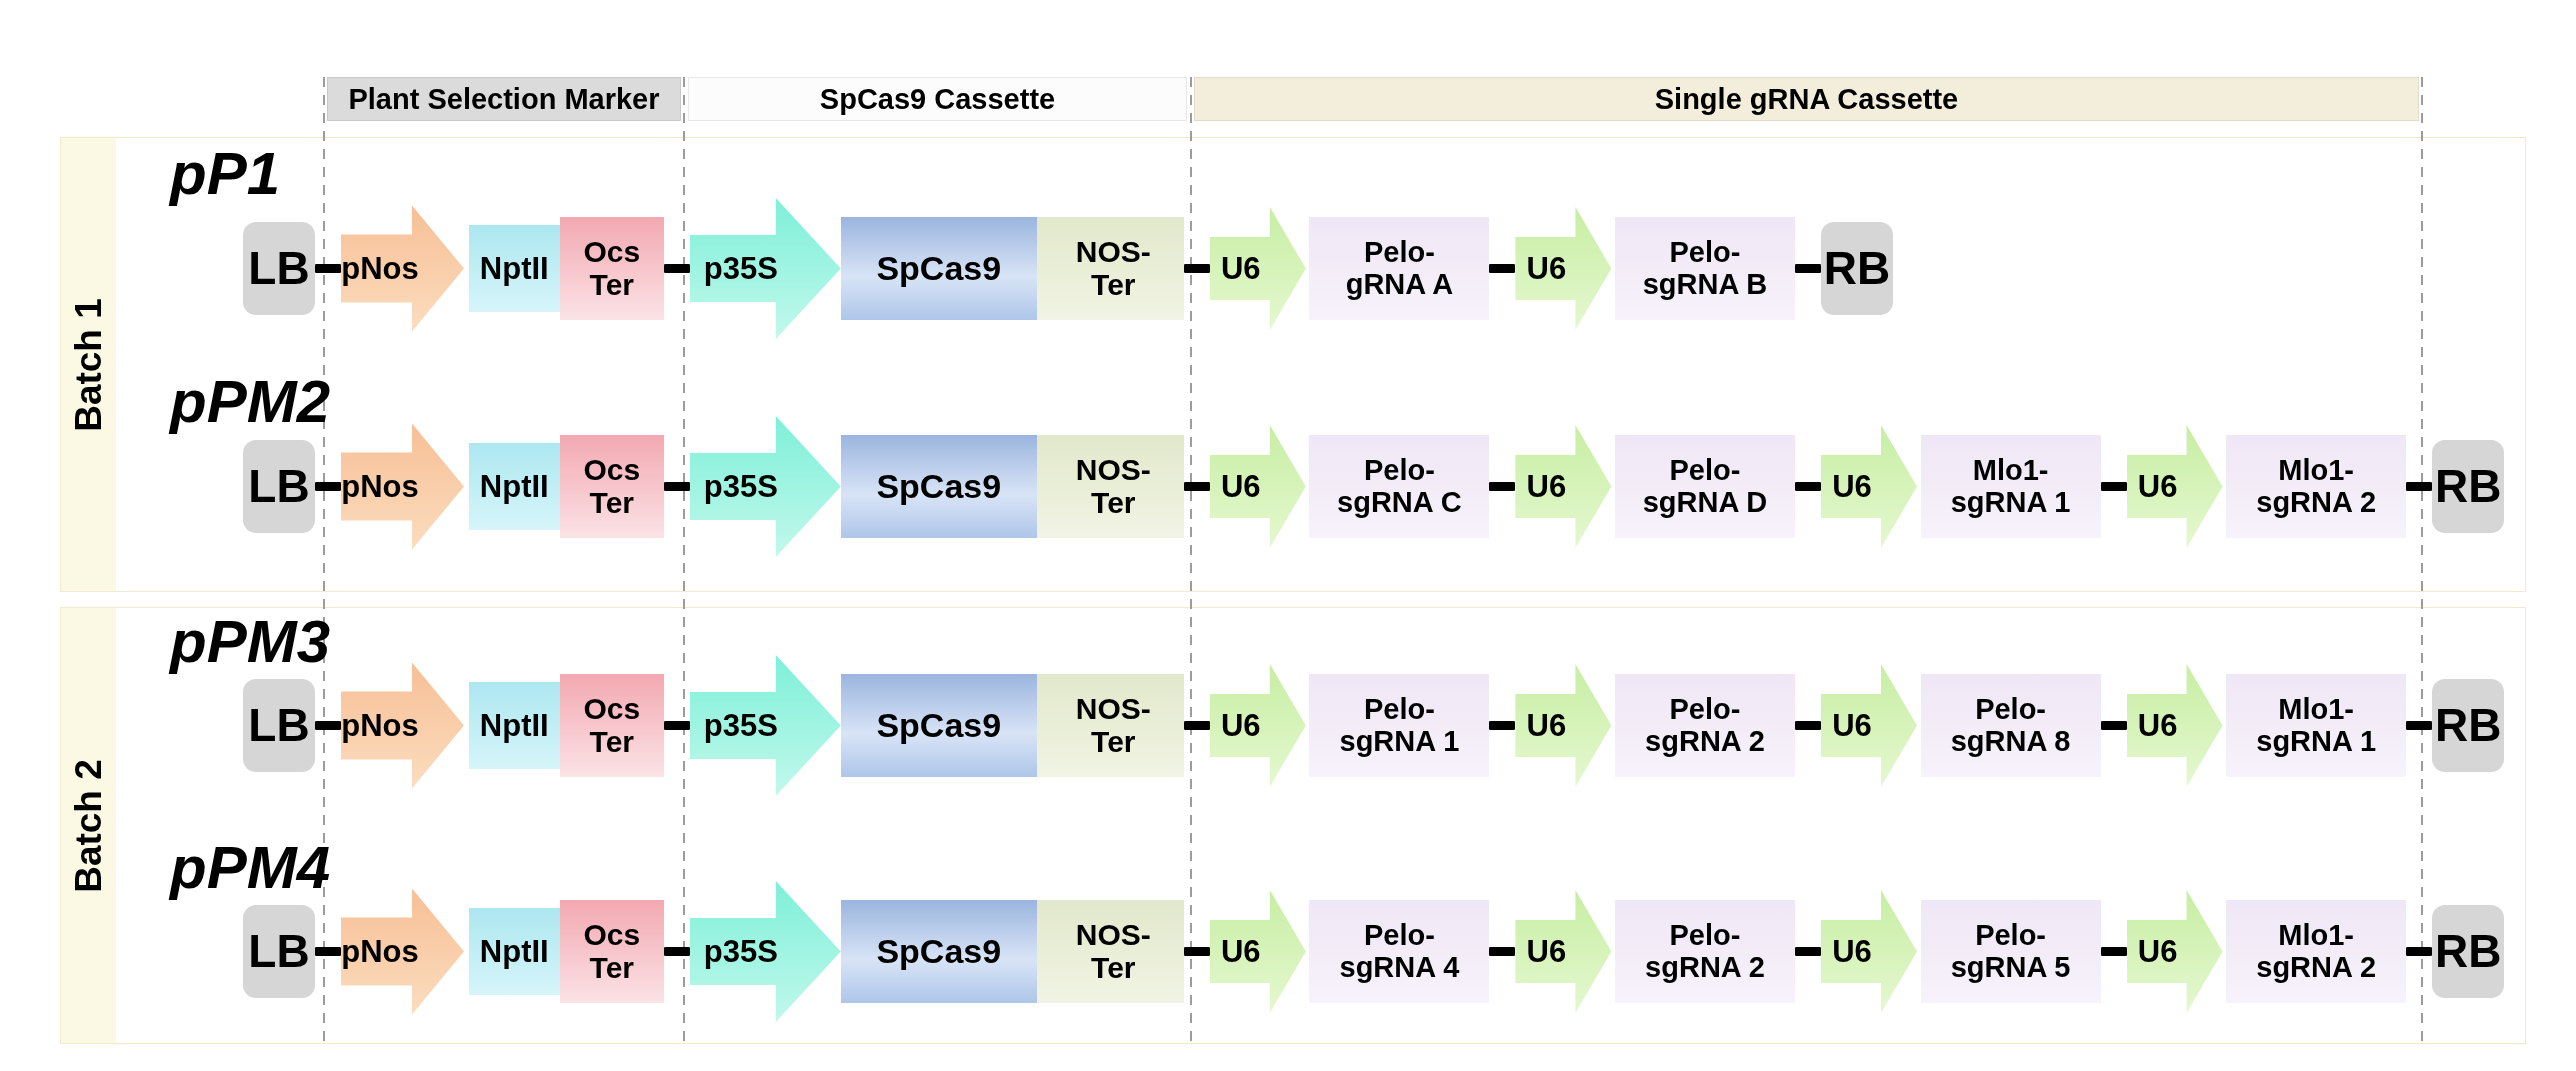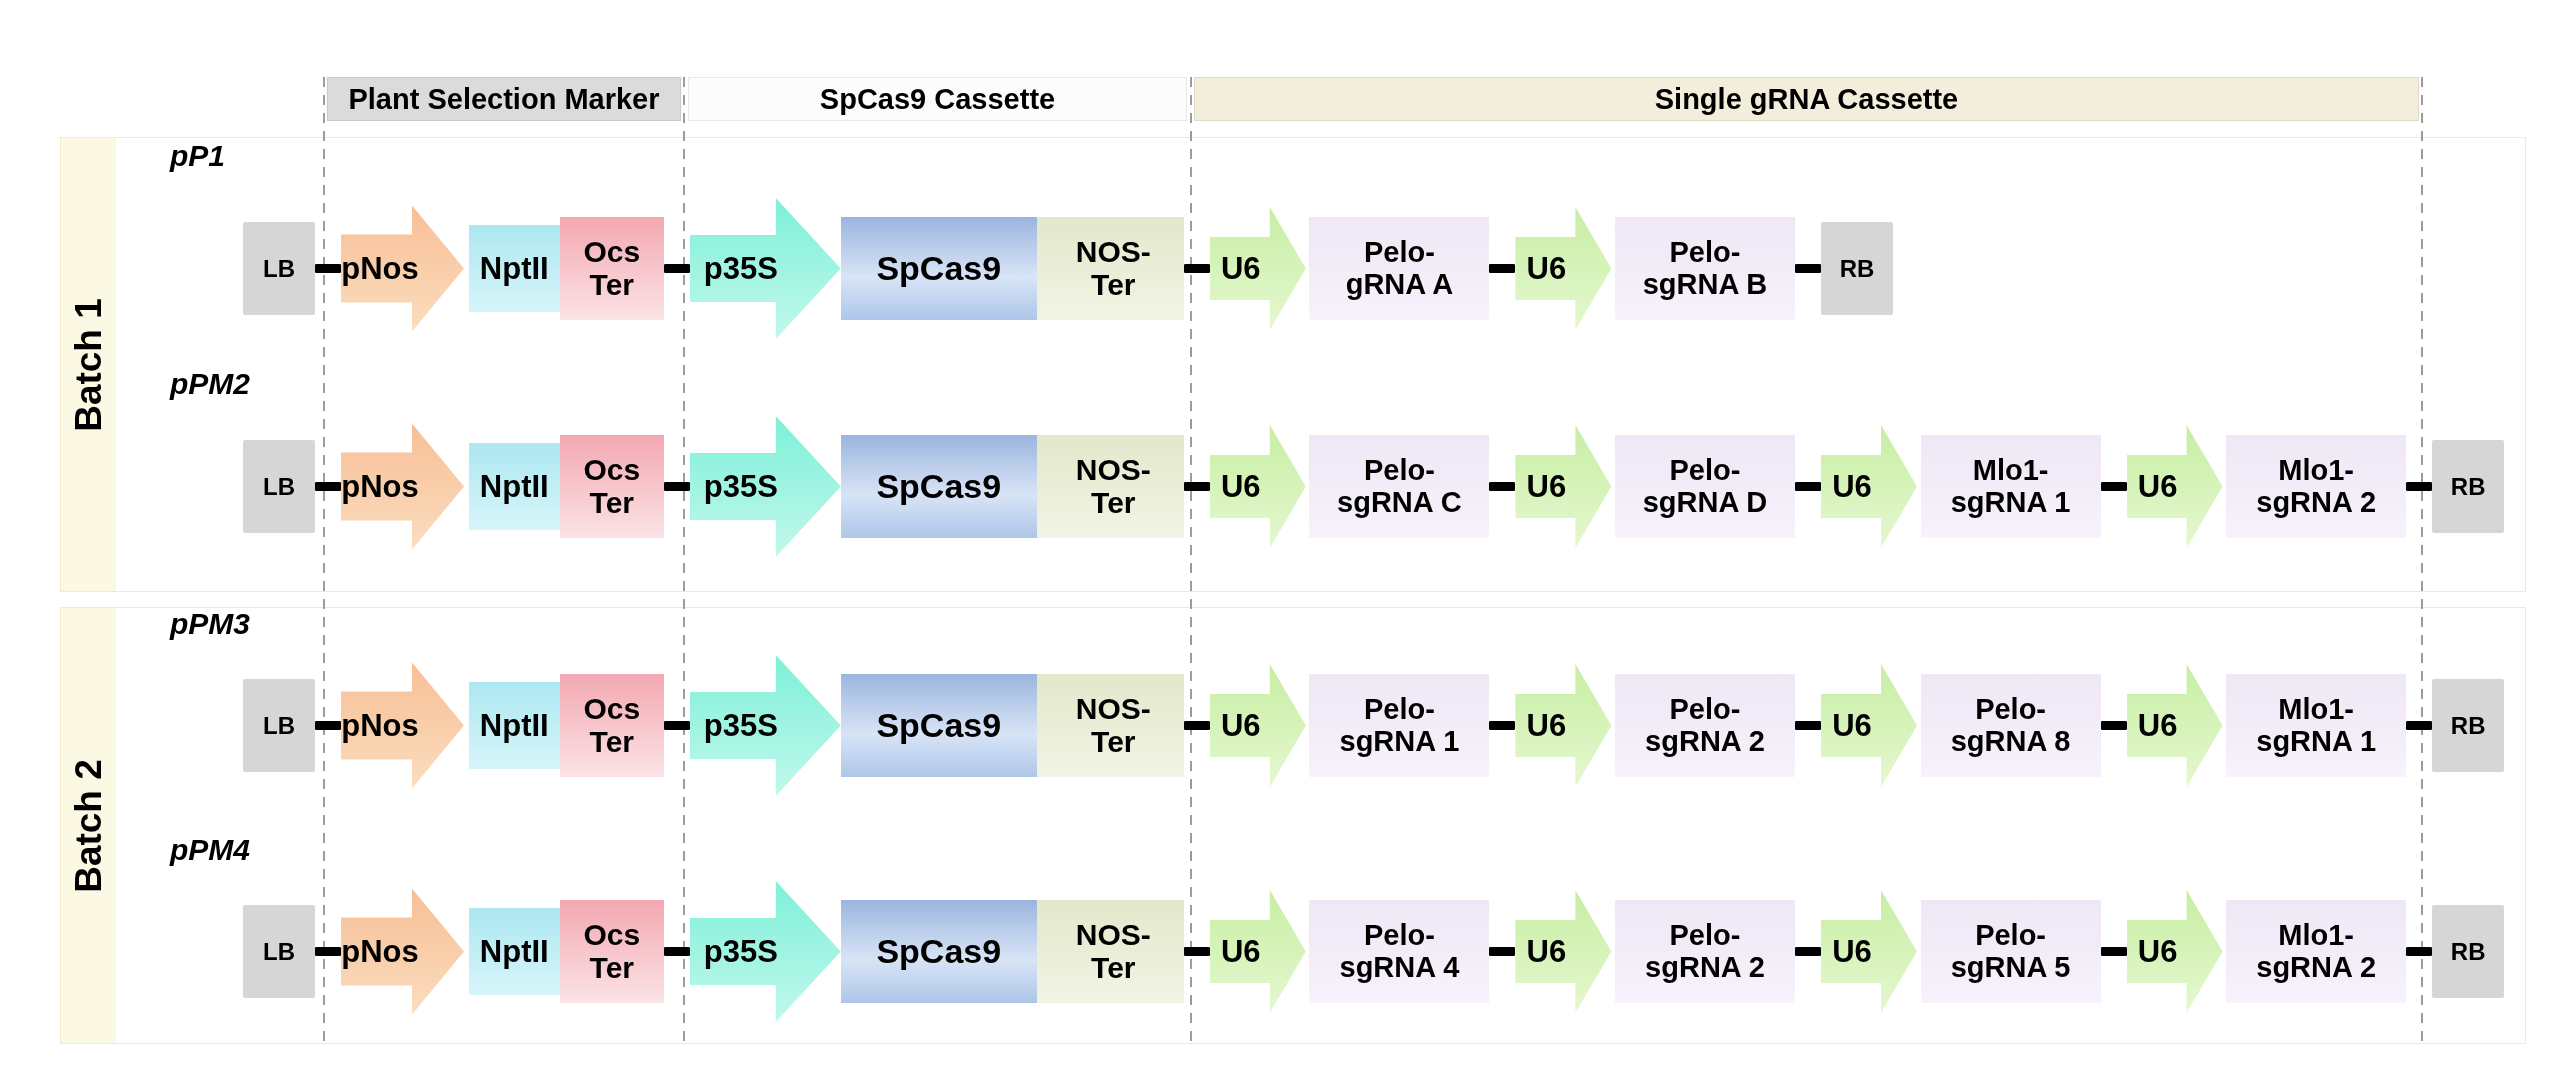--- a/index.html
+++ b/index.html
@@ -15,30 +15,30 @@
     background:repeating-linear-gradient(180deg,var(--dashed-line,#9C9C9C) 0 9.6px,transparent 9.6px 18px);}
 
   
   .hdr{position:absolute;top:77px;height:44px;display:flex;align-items:center;justify-content:center;
     font-size:29px;font-weight:bold;z-index:4;border:0.6px solid rgba(0,0,0,0.08);box-sizing:border-box;}
   #hdr-plant{left:327px;width:354px;background:var(--header-plant-bg,#DBDBDB);}
   #hdr-cas9{left:688px;width:499px;background:var(--header-cas9-bg,#FCFCFC);}
   #hdr-grna{left:1194px;width:1225px;background:var(--header-grna-bg,#F3EEDC);}
 
   
-  .cname{position:absolute;left:170px;font-size:30px;font-weight:bold;font-style:italic;z-index:5;}
+  .cname{position:absolute;left:170px;font-size:60px;font-weight:bold;font-style:italic;z-index:5;}
   #name-0{top:139px;} #name-1{top:367px;} #name-2{top:607px;font-style:italic;} #name-3{top:833px;}
 
   
   .crow{position:absolute;left:243px;height:141px;display:flex;align-items:center;z-index:5;}
   #row-0{top:198px;} #row-1{top:416px;} #row-2{top:655px;} #row-3{top:881px;}
 
   .el{flex:none;display:flex;flex-direction:column;align-items:center;justify-content:center;
     font-weight:bold;text-align:center;line-height:1.08;}
-  .lb,.rb{width:72px;height:93px;border-radius:2px;background:var(--lb-rb,#D6D6D6);font-size:24px;}
+  .lb,.rb{width:72px;height:93px;border-radius:13px;background:var(--lb-rb,#D6D6D6);font-size:46px;}
   .conn{width:26px;height:9px;background:var(--connector,#000);border-radius:1.2px;}
   .nptii{width:91px;height:87px;font-size:31px;
     background:linear-gradient(180deg,var(--nptii-top,#ADE7F0),var(--nptii-bottom,#D6F5FA));}
   .ocster{width:104px;height:103px;font-size:30px;
     background:linear-gradient(180deg,var(--ocster-top,#F3A8B1),var(--ocster-bottom,#FBE3E6));}
   .spcas9{width:196px;height:103px;font-size:34px;
     background:linear-gradient(180deg,var(--spcas9-top,#9BB5DF) 0%,var(--spcas9-mid,#D8E4F6) 58%,var(--spcas9-bottom,#AEC6E9) 100%);}
   .noster{width:141px;height:103px;font-size:30px;
     background:linear-gradient(180deg,var(--noster-top,#E2E8CB),var(--noster-bottom,#F1F4E4));padding-left:6px;}
   .sg{width:180px;height:103px;font-size:29px;

